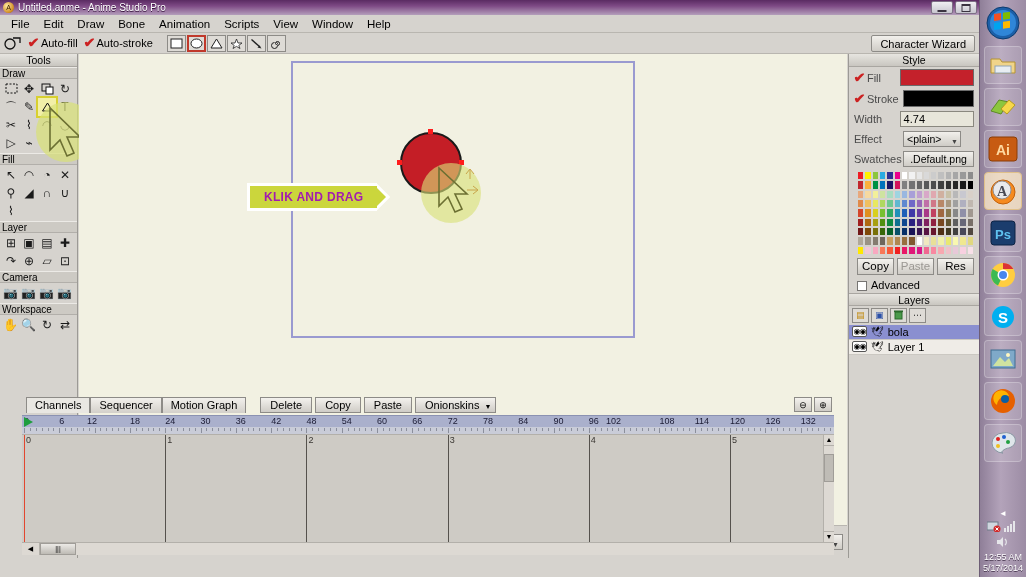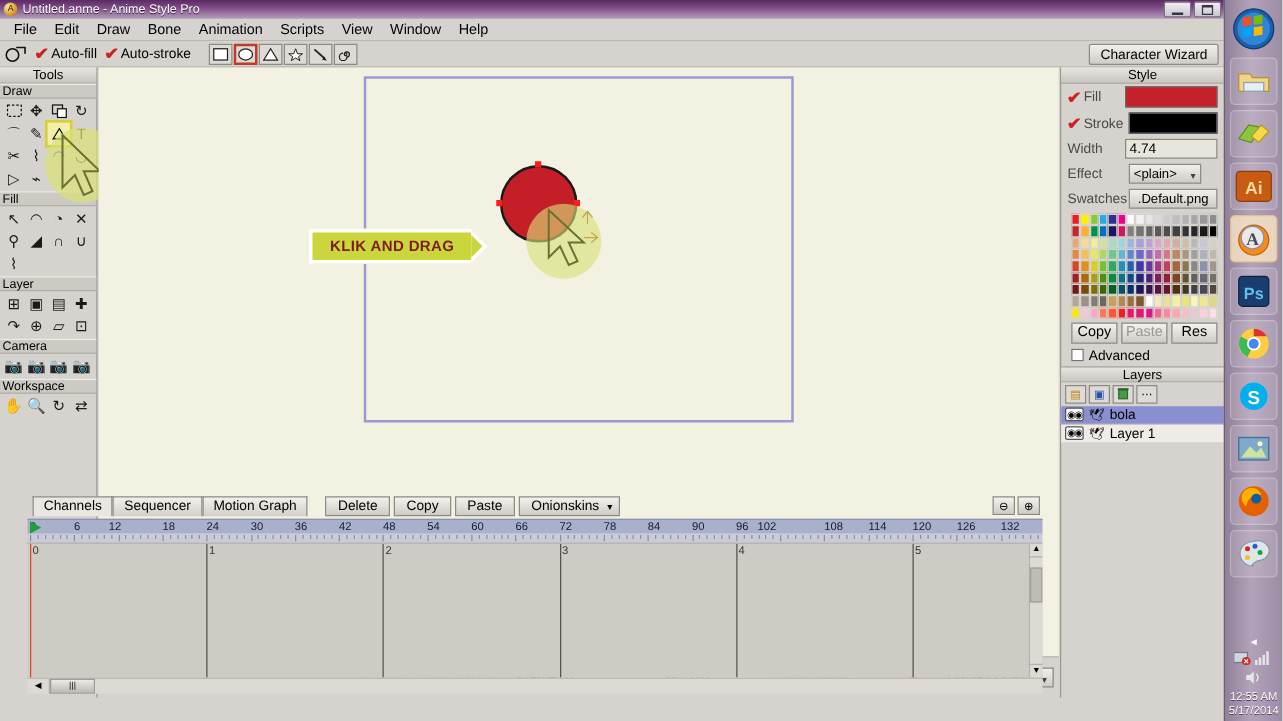--- a/index.html
+++ b/index.html
@@ -117,21 +117,21 @@
   .cursor-spot {
     position:absolute; left:342px; top:109px; width:60px; height:60px; border-radius:50%;
     background:rgba(216,224,120,0.62);
   }
   .callout {
     position:absolute; left:168px; top:129px; display:flex; align-items:center;
     filter:drop-shadow(0 0 0 #fff);
   }
   .callout-box {
     background:#cbd63c; padding:4px 14px; font-size:12px; font-weight:bold;
-    letter-spacing:0.3px; border:3px solid #ffffff; border-right:none; color:#7f1d1d;
+    letter-spacing:0.3px; border:3px solid #ffffff; border-right:none; color:#a21caf;
   }
   .callout-arrow {
     width:0; height:0; border-top:13px solid transparent; border-bottom:13px solid transparent;
     border-left:13px solid #ffffff; margin-left:0;
   }
   .callout-arrow-inner {
     width:0; height:0; border-top:9px solid transparent; border-bottom:9px solid transparent;
     border-left:9px solid #cbd63c; margin-left:-13px; align-self:center;
   }
 
@@ -185,21 +185,21 @@
   }
   .swgrid { display:grid; grid-template-columns:repeat(16,1fr); margin:2px 5px 0 8px; }
   .swcell { width:100%; padding-bottom:100%; border:0.5px solid #d6d3ce; }
   .btnrow { display:flex; gap:3px; padding:3px 5px 2px 8px; }
   .pbtn2 {
     flex:1; height:17px; border:1px solid #8d8b87;
     background:linear-gradient(to bottom,#f4f2ee,#cfccc6);
     font-size:11.5px; text-align:center; line-height:15px;
   }
   .pbtn2.dis { color:#9b9893; }
-  .advrow { display:flex; align-items:flex-start; gap:4px; padding:2px 8px; font-size:11px; }
+  .advrow { display:flex; align-items:flex-end; gap:4px; padding:2px 8px; font-size:11px; }
   .cbox { width:10px; height:10px; border:1px solid #767472; background:#fff; }
   .layers-hdr {
     height:13px; background:linear-gradient(to bottom,#e7e5e0,#c9c6c0);
     border-top:1px solid #a9a6a1; border-bottom:1px solid #a9a6a1;
     text-align:center; font-size:10.5px; line-height:13px;
   }
   .ltools { display:flex; gap:2px; padding:2px 3px; background:#d6d3ce; }
   .ltbtn {
     width:17px; height:15px; border:1px solid #8d8b87; background:#dedbd6;
     display:flex; align-items:center; justify-content:center; font-size:9px;
@@ -274,21 +274,21 @@
   .trayrow { display:flex; align-items:center; gap:3px; }
   .clock { text-align:center; line-height:11px; text-shadow:0 1px 0 #4c3c54; }
 </style>
 </head>
 <body>
 
 <div id="app">
 
   <div class="titlebar">
     <div class="title-ico">A</div>
-    <div class="title-text">Untitled.anme - Anime Style Pro</div>
+    <div class="title-text">Untitled.anme - Anime Studio Pro</div>
     <div class="win-btns">
       <div class="win-btn">
           <div class="gl mini-gl"></div>
         </div>
       <div class="win-btn">
           <div class="gl maxi-gl"></div>
         </div>
     </div>
   </div>
 

